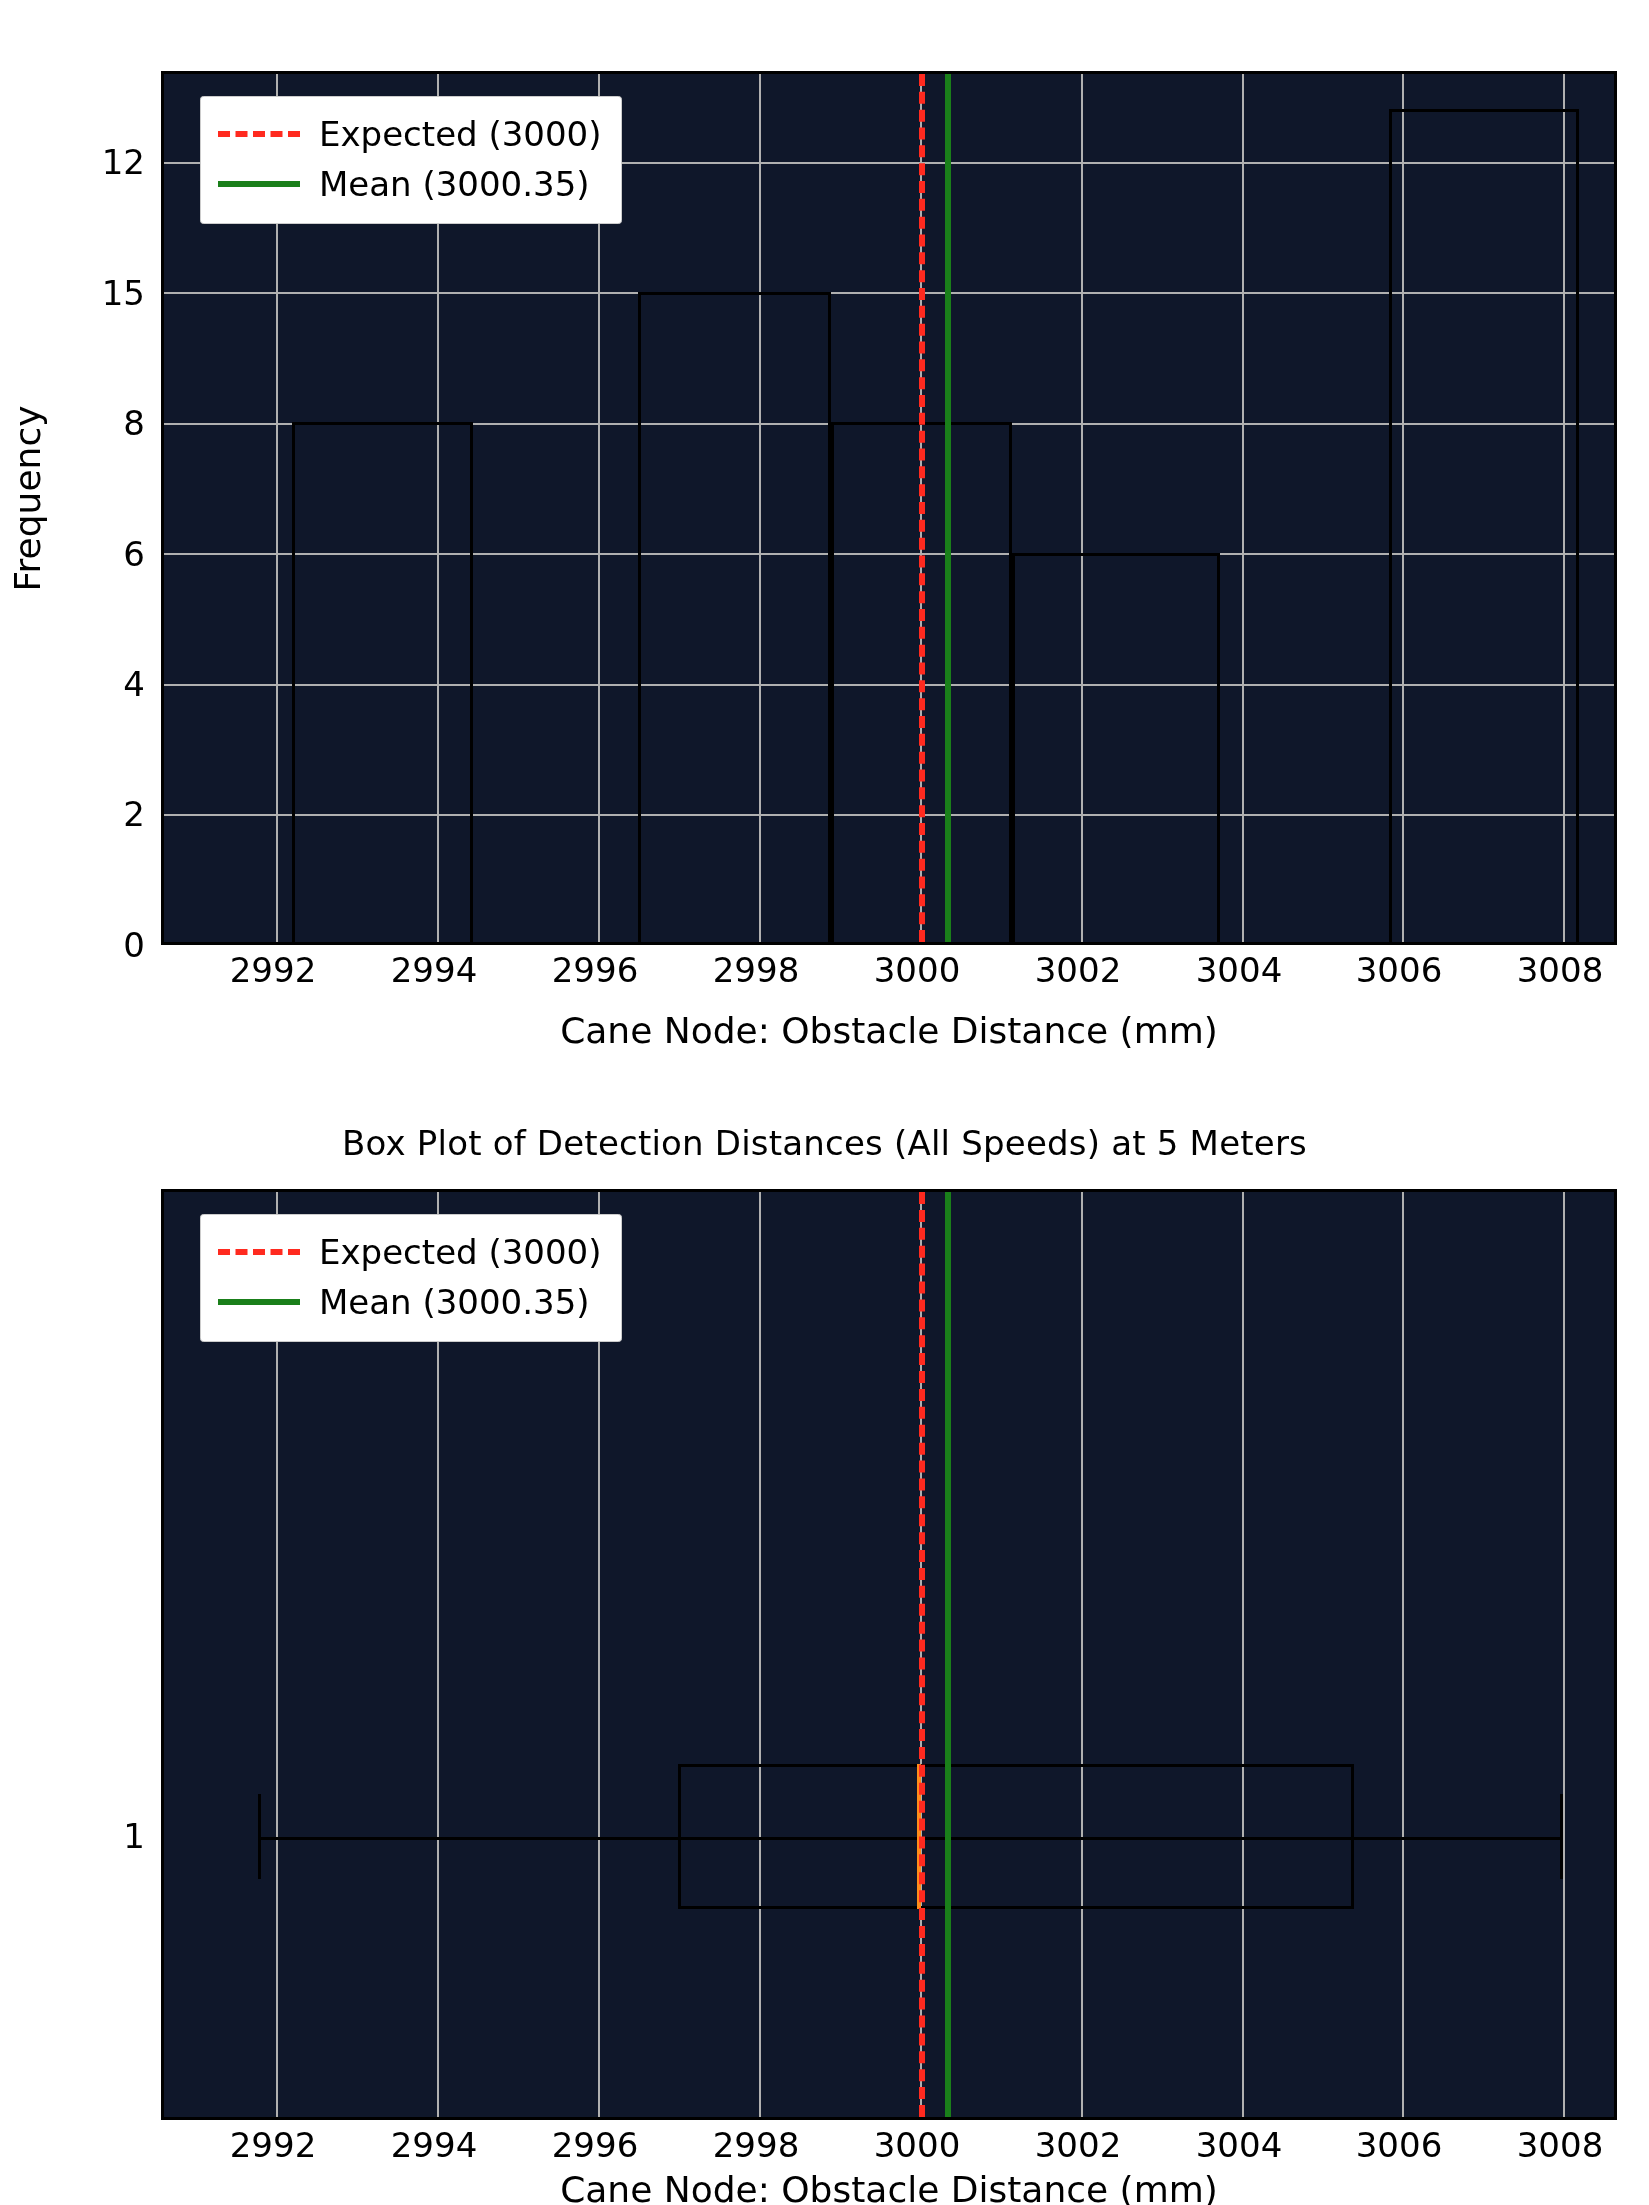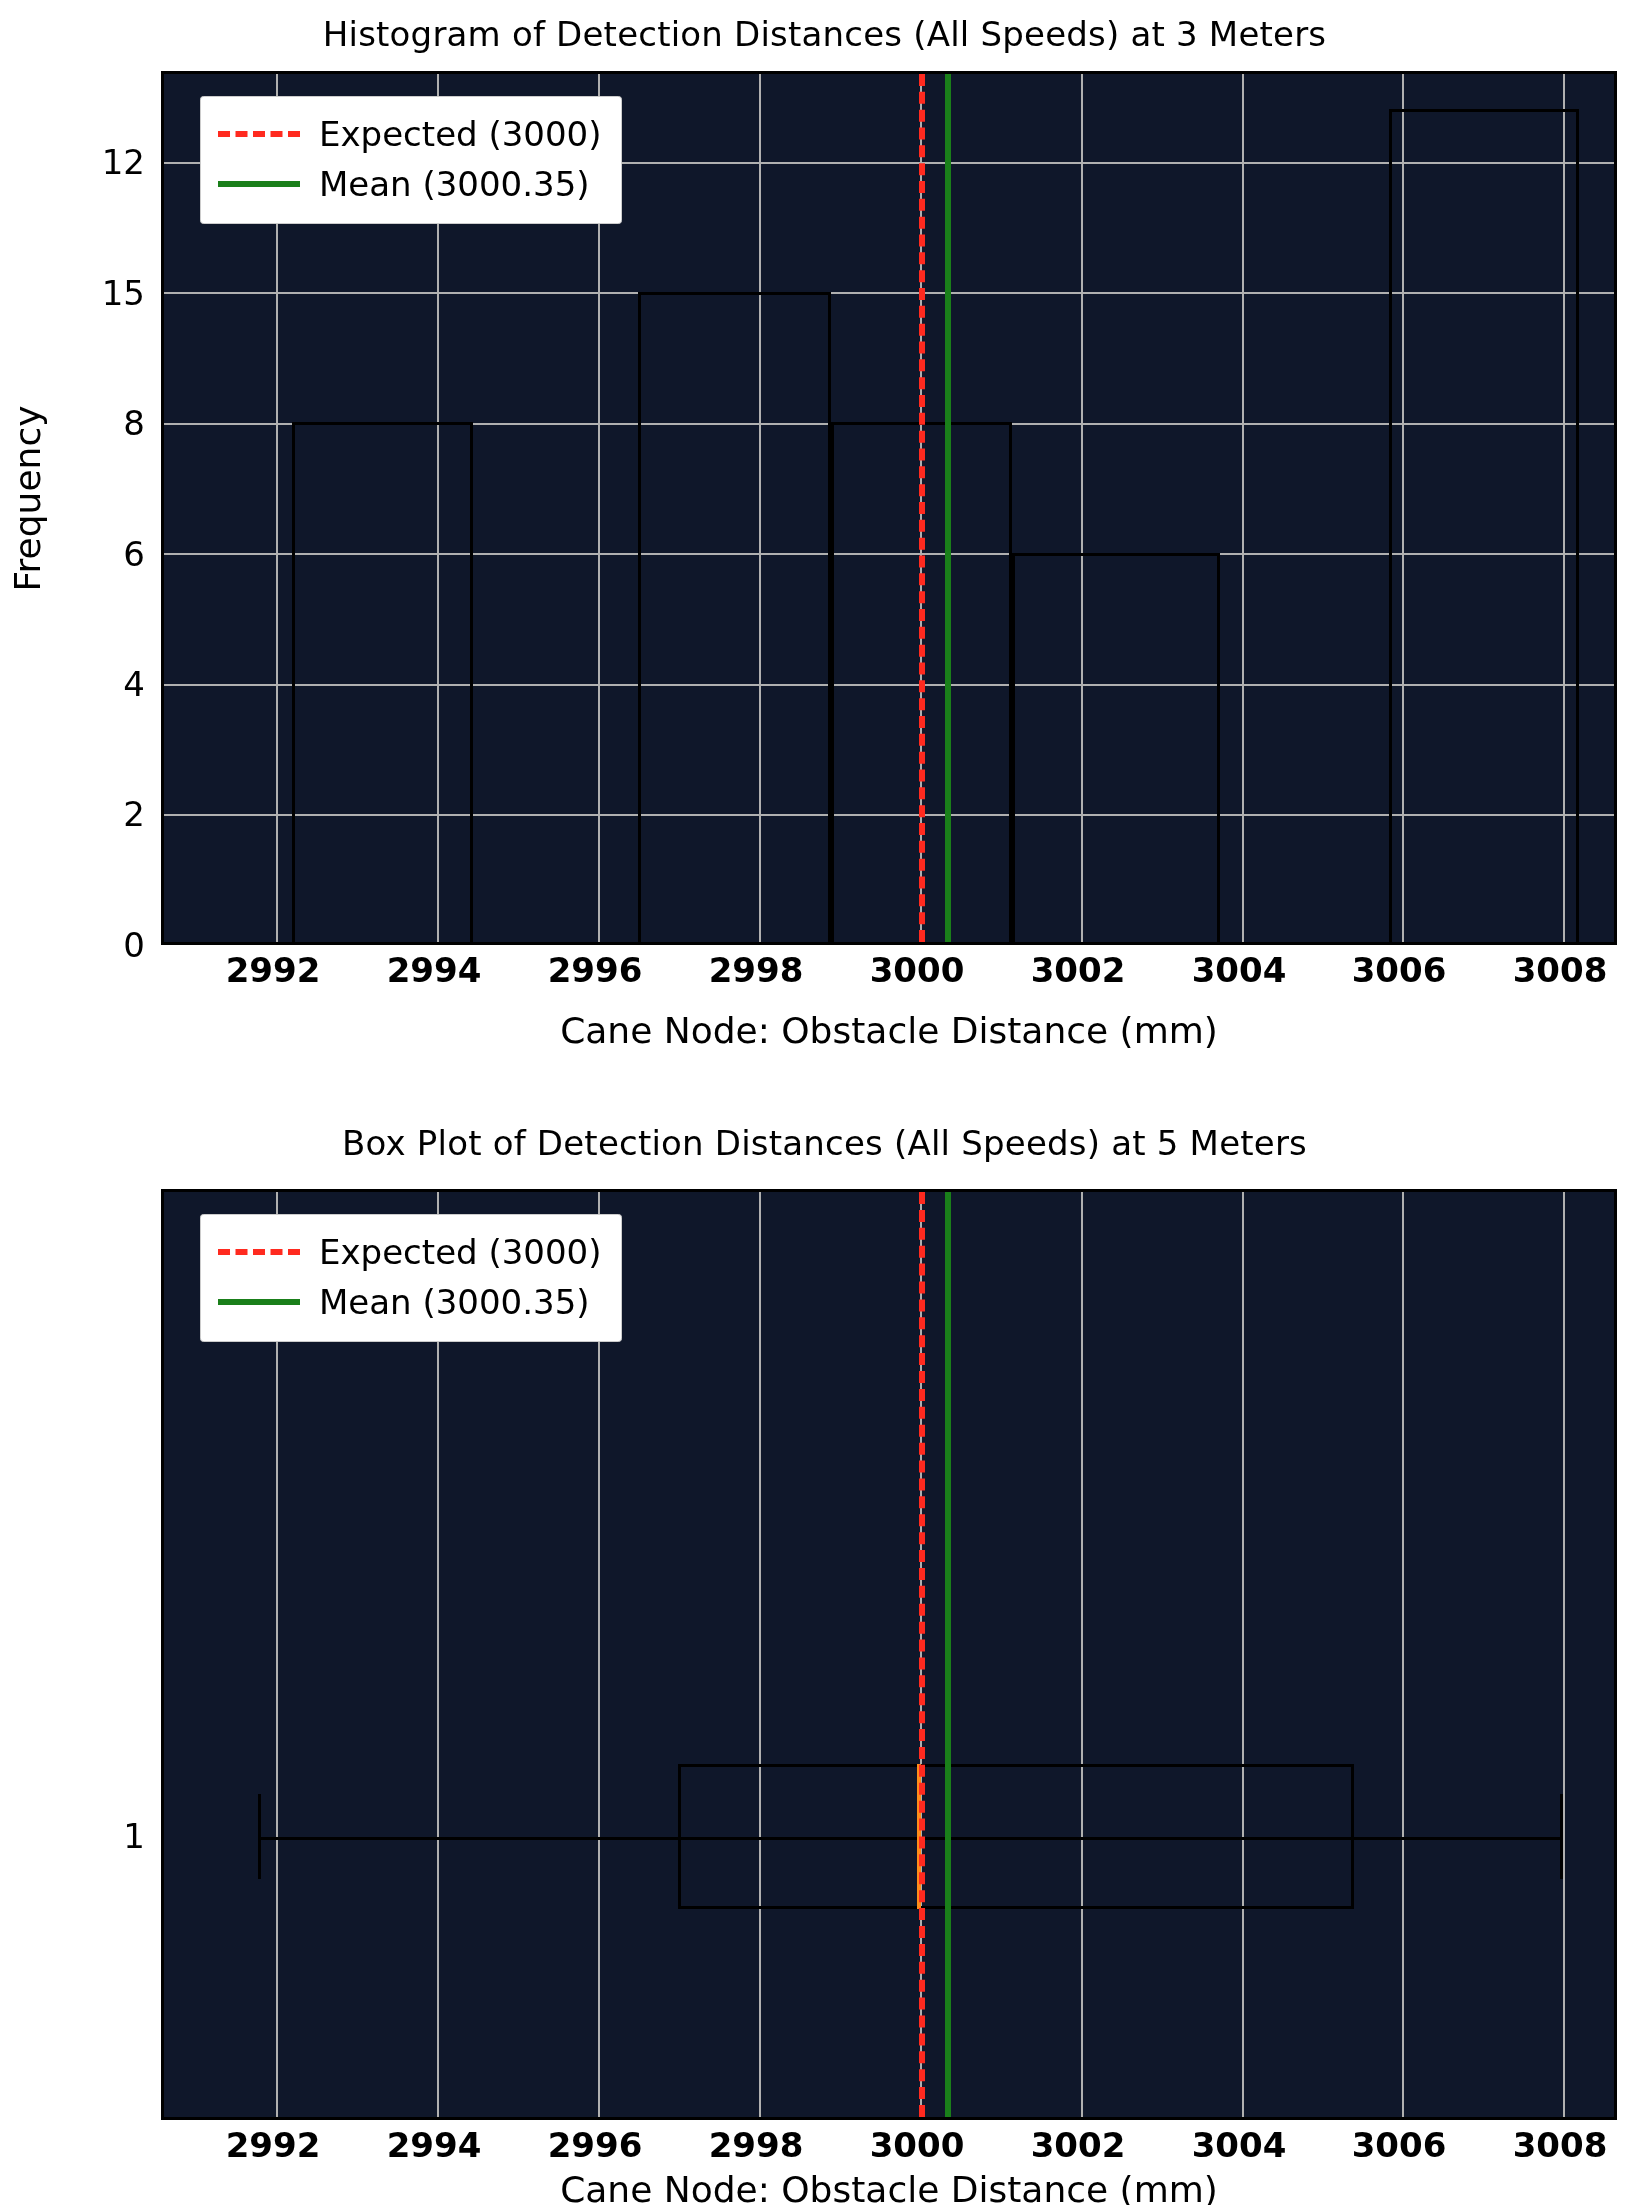--- a/index.html
+++ b/index.html
@@ -94,21 +94,20 @@
     background: #1a7f1a;
   }
 
   
   .xticks {
     position: absolute;
     left: 161px;
     width: 1456px;
     height: 43px;
     font-size: 34px;
-    font-weight: bold;
   }
   #hist-xticks { top: 950px; }
   #box-xticks  { top: 2125px; }
   .xtick {
     position: absolute;
     transform: translateX(-50%);
     white-space: nowrap;
   }
 
   .yticks {
@@ -213,21 +212,20 @@
     background: #ff8c1a;
   }
 </style>
 </head>
 <body>
 
 <div class="page">
 
   <div class="figure" id="figure-hist">
 
-    <div class="fig-title">Histogram of Detection Distances (All Speeds) at 3 Meters</div>
 
     <div class="ylabel-rot" id="hist-ylabel">Frequency</div>
 
     <div class="yticks" id="hist-yticks">
       <div class="ytick" style="top:874px">0</div>
       <div class="ytick" style="top:743px">2</div>
       <div class="ytick" style="top:613px">4</div>
       <div class="ytick" style="top:483px">6</div>
       <div class="ytick" style="top:352px">8</div>
       <div class="ytick" style="top:222px">15</div>

